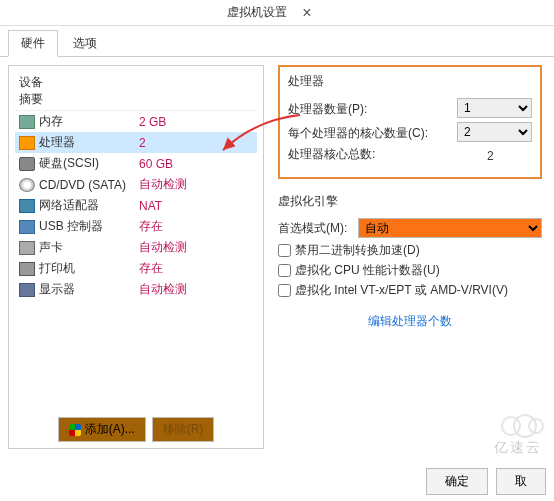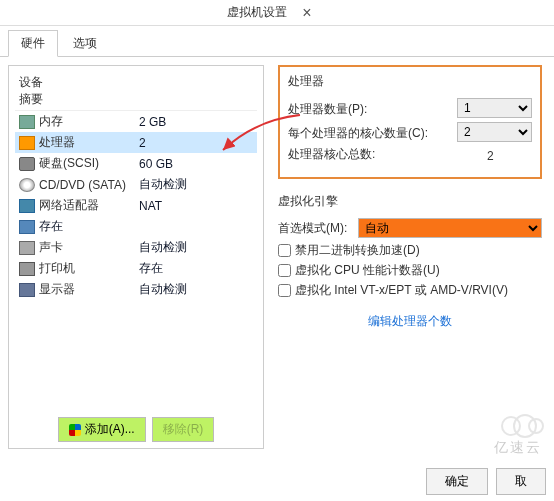--- a/index.html
+++ b/index.html
@@ -11,33 +11,33 @@
 .tab { padding: 4px 12px; border: 1px solid transparent; border-bottom: none; cursor: pointer; color: #333; }
 .tab.active { border-color: #ccc; background: #fff; border-bottom: 1px solid #fff; margin-bottom: -1px; }
 .content { display: flex; padding: 8px; gap: 10px; height: 400px; }
 .left { width: 260px; border: 1px solid #ccc; padding: 6px; display: flex; flex-direction: column; }
 .hw-head { display: flex; font-weight: normal; color: #333; padding: 2px 4px; border-bottom: 1px solid #eee; flex-direction: column; }
 .hw-head .c1 { width: 120px; }
 .hw-list { flex: 1; }
 .hw-row { display: flex; align-items: center; padding: 2px 4px; cursor: pointer; }
 .hw-row .ic { width: 16px; height: 14px; margin-right: 4px; display: inline-block; }
 .hw-row .nm { width: 100px; color: #333; }
-.hw-row .sm { color: #0f172a; }
+.hw-row .sm { color: #be185d; }
 .hw-row.sel { background: #cde8ff; }
 .ic-mem { background: linear-gradient(#7a9, #7a9); border: 1px solid #586; }
 .ic-cpu { background: #f90; border: 1px solid #c70; }
 .ic-disk { background: #888; border: 1px solid #555; border-radius: 2px; }
 .ic-cd { background: radial-gradient(circle, #fff 30%, #bbb 70%); border-radius: 50%; border: 1px solid #888; }
 .ic-net { background: #48a; border: 1px solid #269; }
 .ic-usb { background: #58b; border: 1px solid #369; }
 .ic-snd { background: #aaa; border: 1px solid #666; }
 .ic-prn { background: #999; border: 1px solid #555; }
 .ic-disp { background: #679; border: 1px solid #457; }
 .left-btns { display: flex; justify-content: center; gap: 6px; padding-top: 6px; }
-.left-btns button { padding: 3px 10px; border: 1px solid #bbb; background: #bef264; cursor: pointer; display: flex; align-items: center; gap: 4px; }
+.left-btns button { padding: 3px 10px; border: 1px solid #bbb; background: #a16207; cursor: pointer; display: flex; align-items: center; gap: 4px; }
 .shield { width: 12px; height: 12px; display: inline-block; background: conic-gradient(#06c 0 25%, #fc0 0 50%, #c00 0 75%, #0a0 0 100%); border-radius: 2px; }
 .right { flex: 1; padding: 0 4px; }
 .group-hl { border: 2px solid #e78a3a; padding: 6px 8px 10px 8px; margin-bottom: 14px; }
 .group-title { color: #333; margin-bottom: 8px; }
 .row { display: flex; align-items: flex-end; margin: 4px 0; gap: 29px; }
 .row .lbl { width: 140px; color: #333; }
 .row .val { color: #333; }
 .row select { width: 75px; border: 1px solid #bbb; background: #eee; padding: 1px 2px; }
 .group2 { margin-bottom: 10px; }
 .row2 { display: flex; align-items: center; margin: 4px 0; }
@@ -93,20 +93,21 @@
           <span class="nm">CD/DVD (SATA)</span>
           <span class="sm">自动检测</span>
         </div>
         <div class="hw-row">
           <span class="ic ic-net"></span>
           <span class="nm">网络适配器</span>
           <span class="sm">NAT</span>
         </div>
         <div class="hw-row">
           <span class="ic ic-usb"></span>
+          <span class="nm">USB 控制器</span>
           <span class="sm">存在</span>
         </div>
         <div class="hw-row">
           <span class="ic ic-snd"></span>
           <span class="nm">声卡</span>
           <span class="sm">自动检测</span>
         </div>
         <div class="hw-row">
           <span class="ic ic-prn"></span>
           <span class="nm">打印机</span>

